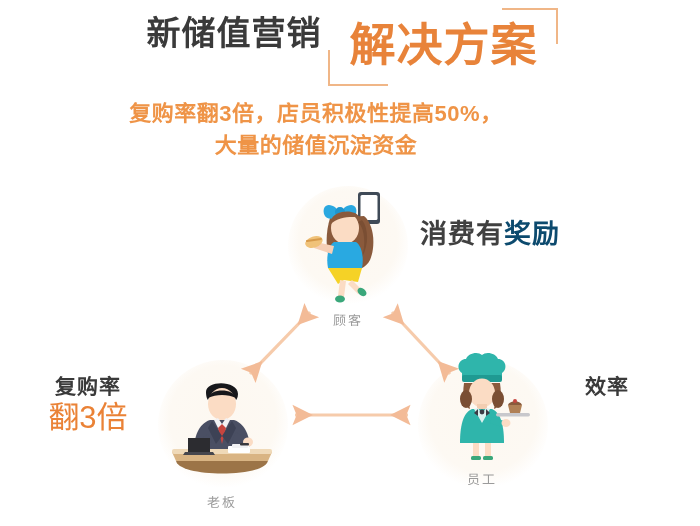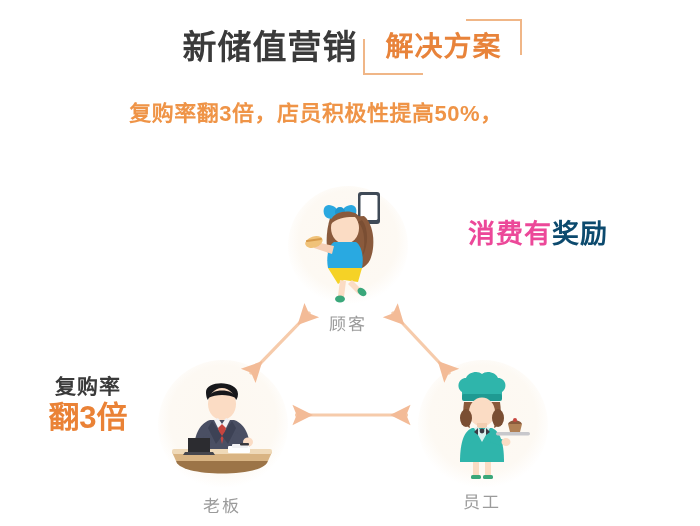--- a/index.html
+++ b/index.html
@@ -20,37 +20,36 @@
   }
 
   
   .title-row {
     position: absolute;
     left: 0;
     top: 16px;
     width: 700px;
     height: 62px;
     display: flex;
-    align-items: center;
     justify-content: center;
     gap: 14px;
   }
   .title-main {
     font-size: 34px;
     font-weight: 700;
     color: #3a3a3a;
     letter-spacing: 1px;
     line-height: 1;
   }
   .title-accent-wrap {
     position: relative;
     padding: 6px 16px 6px 14px;
   }
   .title-accent {
-    font-size: 28px;
+    font-size: 46px;
     font-weight: 700;
     color: #e8833a;
     letter-spacing: 1px;
     line-height: 1;
     position: relative;
     z-index: 2;
   }
   
   .bracket {
     position: absolute;
@@ -112,29 +111,29 @@
   .node-art {
     position: relative;
     z-index: 2;
     width: 140px;
     height: 120px;
   }
   .node-label {
     position: relative;
     z-index: 2;
     margin-top: 2px;
-    font-size: 17px;
+    font-size: 13px;
     color: #9b9b9b;
     letter-spacing: 2px;
   }
 
   
   #node-customer { left: 278px; top: 6px; }
   #node-boss     { left: 152px; top: 188px; }
-  #node-staff    { left: 412px; top: 184px; }
+  #node-staff    { left: 412px; top: 165px; }
 
   #disc-customer { left: 288px; top: 8px;  width: 120px; height: 120px; }
   #disc-boss     { left: 158px; top: 182px; width: 130px; height: 130px; }
   #disc-staff    { left: 418px; top: 182px; width: 130px; height: 130px; }
 
   
   .caption {
     position: absolute;
     text-align: center;
     line-height: 1.05;
@@ -142,32 +141,32 @@
   .caption .cap-top {
     display: block;
     font-size: 21px;
     font-weight: 700;
     color: #3a3a3a;
     letter-spacing: 1px;
   }
   .caption .cap-bottom {
     display: block;
     font-size: 31px;
-    font-weight: 700;
+    font-weight: 400;
     color: #ea8236;
     letter-spacing: 0px;
     margin-top: 4px;
   }
   .caption-inline {
     font-size: 27px;
     font-weight: 700;
     letter-spacing: 1px;
     white-space: nowrap;
   }
-  .caption-inline .seg-dark { color: #ec4899; margin-left: 48px; }
+  .caption-inline .seg-dark { color: #404040; }
   .caption-inline .seg-orange { color: #0c4a6e; }
 
   #caption-reward { left: 420px; top: 42px; }
   #caption-repeat { left: 18px;  top: 198px; width: 140px; }
   #caption-eff    { left: 528px; top: 198px; width: 158px; }
 
   
   #arrows {
     position: absolute;
     left: 0; top: 0;
@@ -184,20 +183,21 @@
     <span class="title-main">新储值营销</span>
     <span class="title-accent-wrap">
       <span class="bracket bracket-tr"></span>
       <span class="bracket bracket-bl"></span>
       <span class="title-accent">解决方案</span>
     </span>
   </div>
 
   <div class="subtitle">
     <span class="subtitle-line">复购率翻3倍，店员积极性提高50%，</span>
+    <span class="subtitle-line">大量的储值沉淀资金</span>
   </div>
 
   <div class="stage">
 
     <div class="node-disc" id="disc-customer"></div>
     <div class="node-disc" id="disc-boss"></div>
     <div class="node-disc" id="disc-staff"></div>
 
     <svg id="arrows" viewBox="0 0 700 348">
       <defs>
@@ -341,16 +341,17 @@
     <div class="caption-inline caption" id="caption-reward">
       <span class="seg-dark">消费有</span><span class="seg-orange">奖励</span>
     </div>
 
     <div class="caption" id="caption-repeat">
       <span class="cap-top">复购率</span>
       <span class="cap-bottom">翻3倍</span>
     </div>
 
     <div class="caption" id="caption-eff">
+      <span class="cap-top">效率</span>
     </div>
 
   </div>
 </div>
 
 </body></html>

